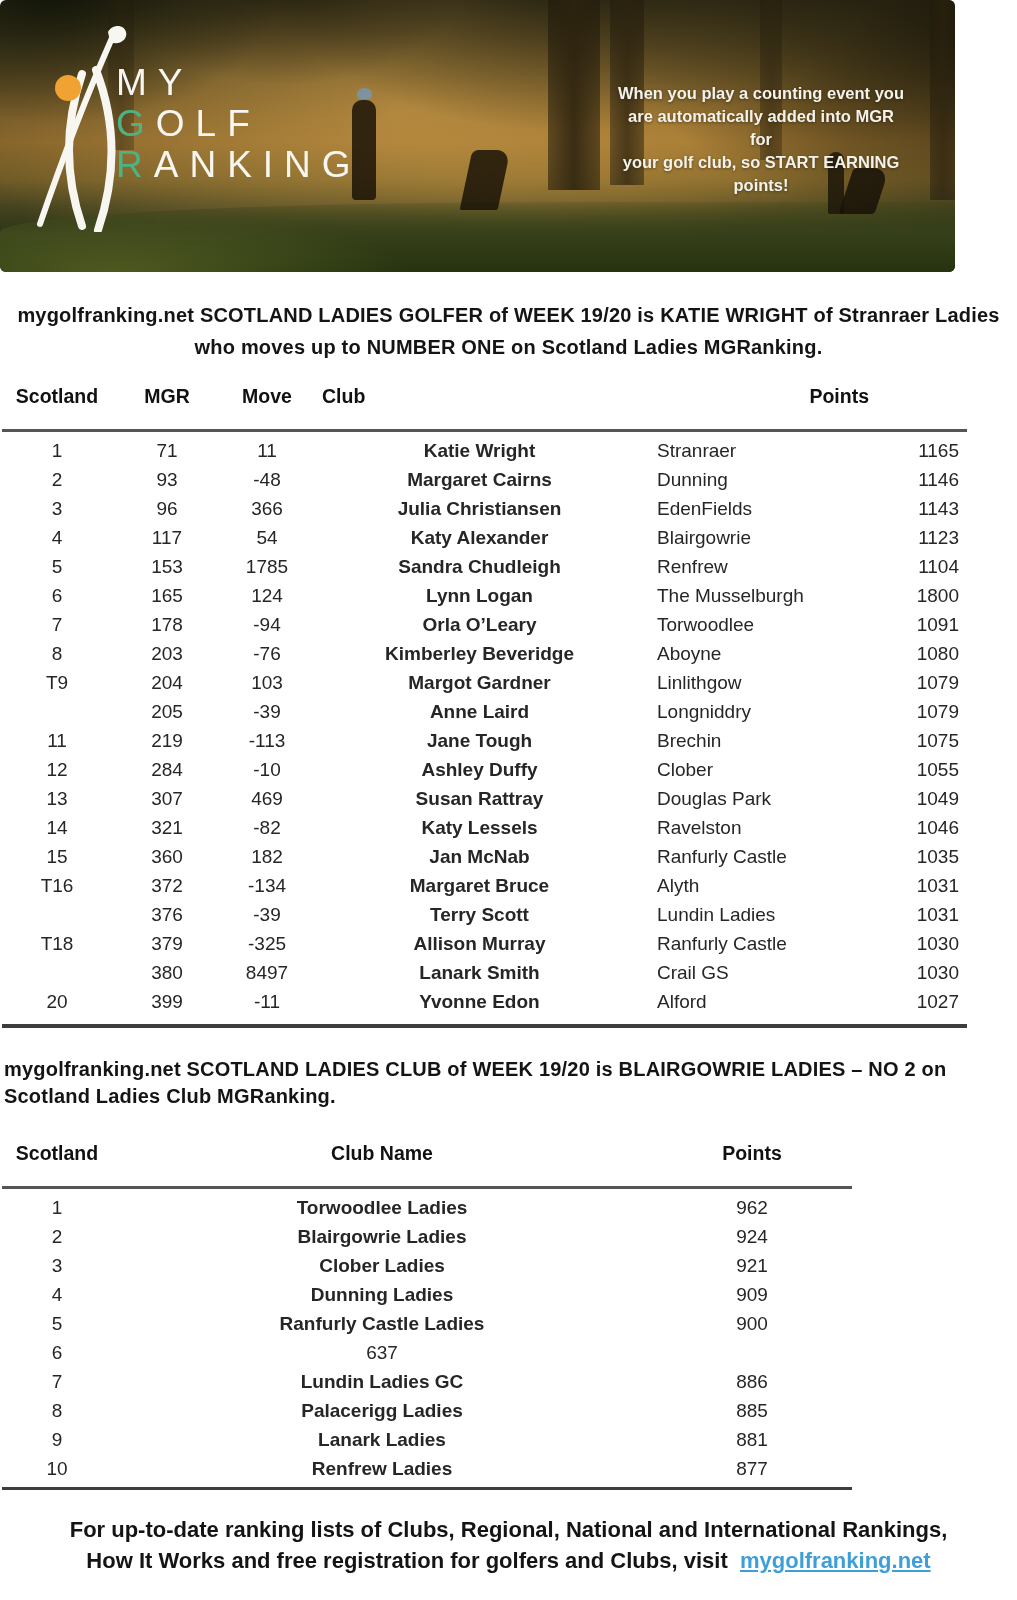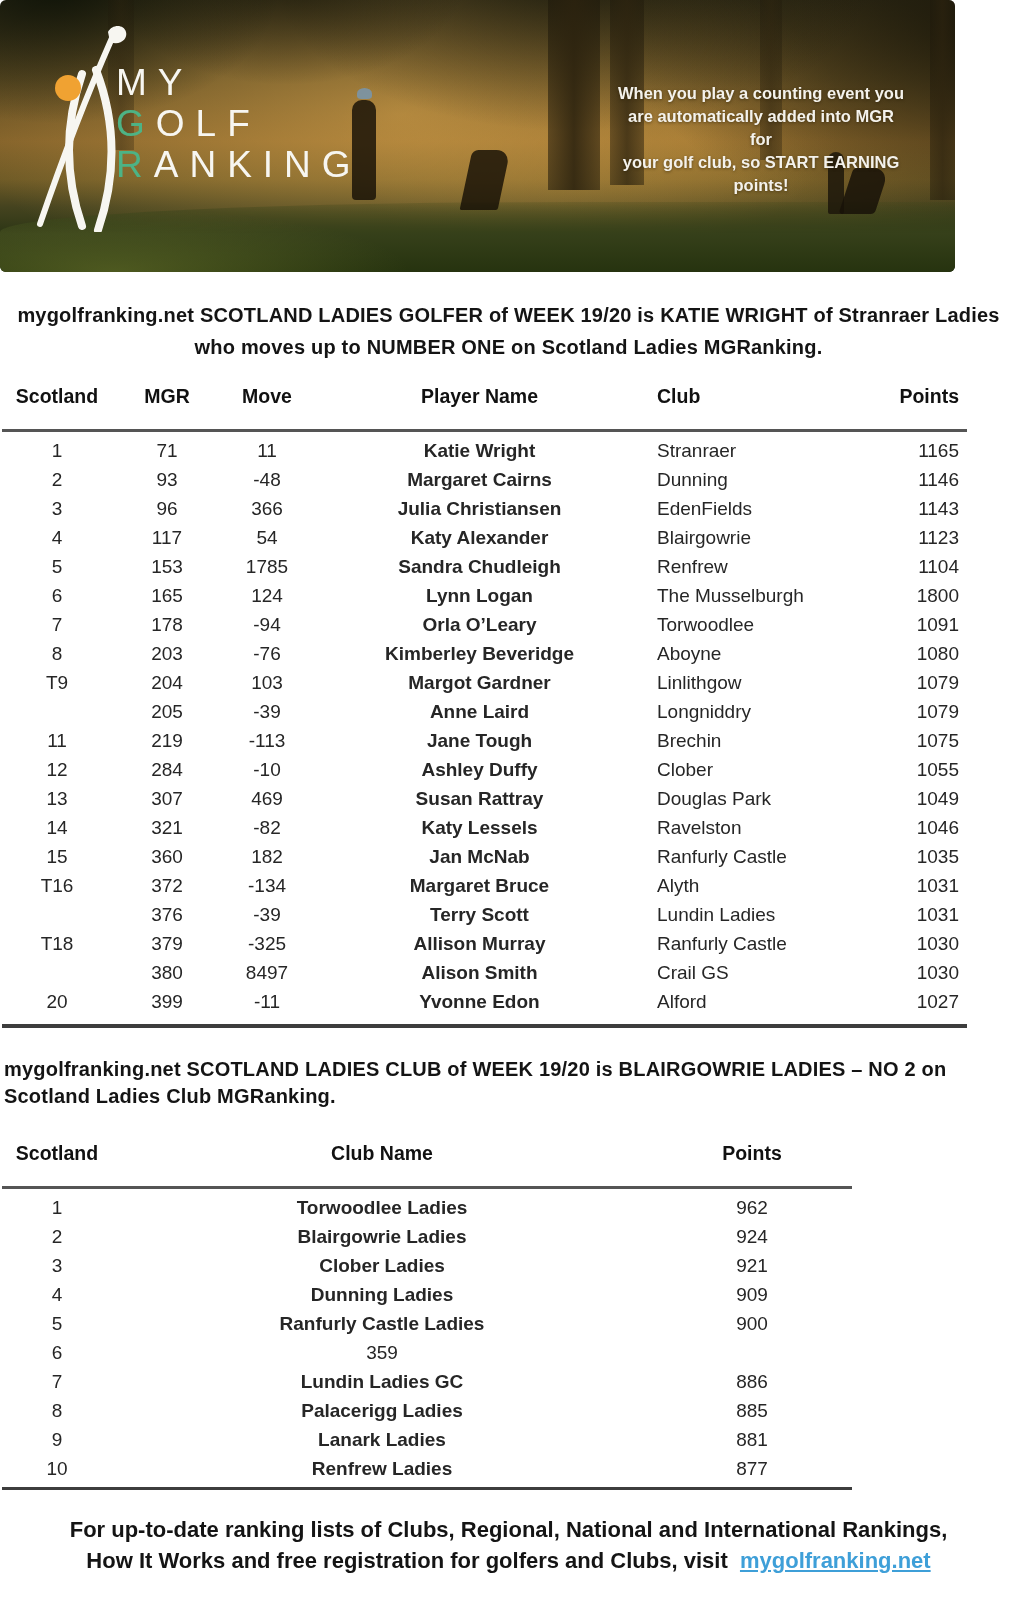--- a/index.html
+++ b/index.html
@@ -130,21 +130,20 @@
   </div>
 </div>
 
 <div class="headline1">mygolfranking.net SCOTLAND LADIES GOLFER of WEEK 19/20 is KATIE WRIGHT of Stranraer Ladies who moves up to NUMBER ONE on Scotland Ladies MGRanking.</div>
 
 <div class="table1">
   <div class="t1-grid hdr">
     <div class="cell-center">Scotland</div>
     <div class="cell-center">MGR</div>
     <div class="cell-center">Move</div>
-    <div class="cell-center">Player Name</div>
     <div class="cell-left">Club</div>
     <div class="cell-right">Points</div>
   </div>
   <div>
 
       <div class="t1-grid row">
         <div class="cell-center">1</div>
         <div class="cell-center">71</div>
         <div class="cell-center">11</div>
         <div class="cell-center cell-bold">Katie Wright</div>
@@ -302,21 +301,21 @@
         <div class="cell-center">-325</div>
         <div class="cell-center cell-bold">Allison Murray</div>
         <div class="cell-left">Ranfurly Castle</div>
         <div class="cell-right">1030</div>
       </div>
 
       <div class="t1-grid row">
         <div class="cell-center"></div>
         <div class="cell-center">380</div>
         <div class="cell-center">8497</div>
-        <div class="cell-center cell-bold">Alison Smith</div>
+        <div class="cell-center cell-bold">Lanark Smith</div>
         <div class="cell-left">Crail GS</div>
         <div class="cell-right">1030</div>
       </div>
 
       <div class="t1-grid row">
         <div class="cell-center">20</div>
         <div class="cell-center">399</div>
         <div class="cell-center">-11</div>
         <div class="cell-center cell-bold">Yvonne Edon</div>
         <div class="cell-left">Alford</div>
@@ -360,21 +359,21 @@
       </div>
 
       <div class="t2-grid row">
         <div class="cell-center">5</div>
         <div class="cell-center cell-bold">Ranfurly Castle Ladies</div>
         <div class="cell-center">900</div>
       </div>
 
       <div class="t2-grid row">
         <div class="cell-center">6</div>
-        <div class="cell-center">359</div>
+        <div class="cell-center">637</div>
       </div>
 
       <div class="t2-grid row">
         <div class="cell-center">7</div>
         <div class="cell-center cell-bold">Lundin Ladies GC</div>
         <div class="cell-center">886</div>
       </div>
 
       <div class="t2-grid row">
         <div class="cell-center">8</div>

